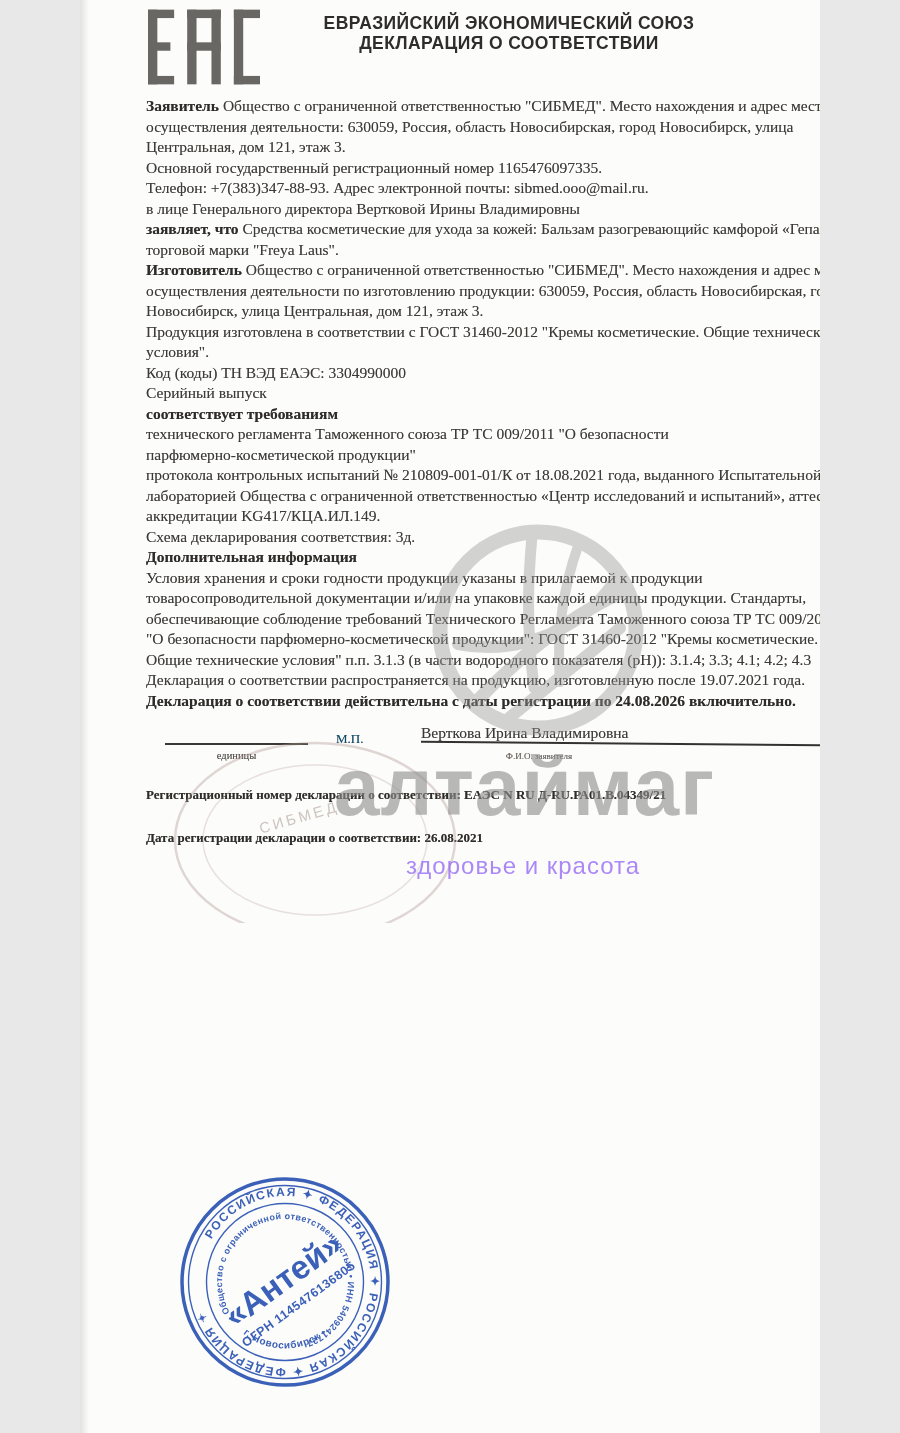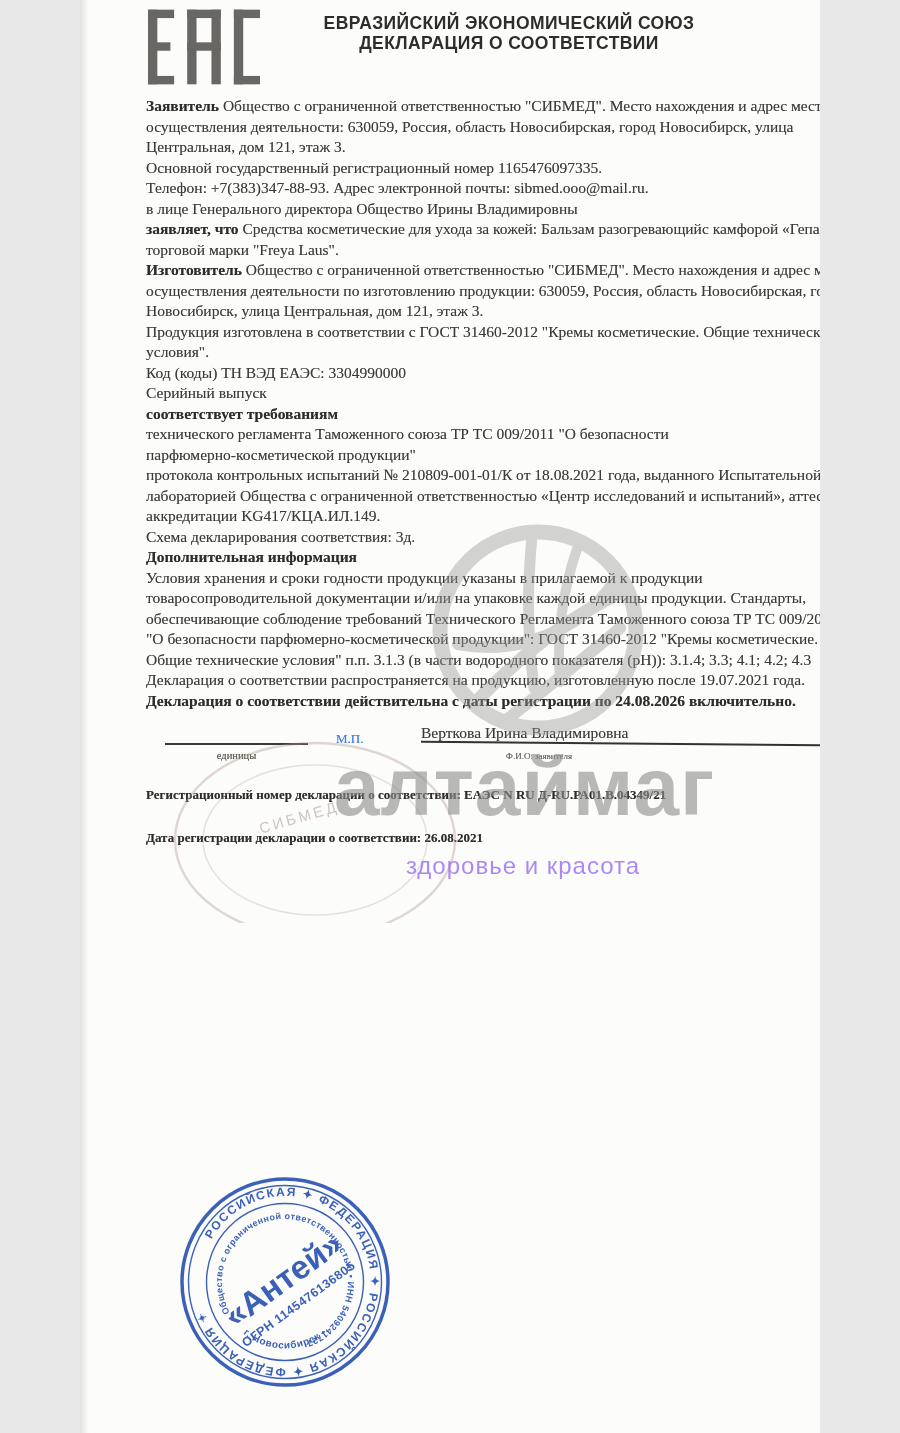--- a/index.html
+++ b/index.html
@@ -29,21 +29,21 @@
   .doc-body p{margin:0;}
   .doc-body p span{white-space:pre-line;}
   .doc-body p.bold{font-weight:bold;color:#2e2c29;}
   .doc-body b{color:#2e2c29;}
   .validity{margin-top:24px;font-weight:bold;color:#2e2c29;}
   
   .sig-row{display:flex;align-items:flex-start;margin-top:12px;}
   .sig-left{margin-left:19px;width:143px;}
   .sig-left .line{height:20px;border-bottom:2px solid #3a3936;}
   .sig-label{font-size:10.5px;color:#55514c;text-align:center;margin-top:1px;}
-  .sig-mp{margin-left:28px;padding-top:6px;font-size:13px;color:#3b82f6;}
+  .sig-mp{margin-left:28px;padding-top:6px;font-size:13px;color:#0c4a6e;}
   .sig-right{margin-left:auto;width:521px;}
   .sig-right .name{font-size:15.5px;text-align:left;padding-right:150px;height:20px;}
   .sig-right .line{border-bottom:2.5px solid #34322f;transform:rotate(.5deg);}
   .sig-right .sig-label{padding-right:285px;font-size:9px;color:#6b6660;}
   
   .reg-block{margin-top:18px;}
   .reg-block p{margin:0;font-weight:bold;color:#2e2c29;font-size:13px;}
   .reg-block p + p{margin-top:23px;}
   
   .wm{position:absolute;z-index:4;pointer-events:none;}
@@ -87,21 +87,21 @@
     <div>ДЕКЛАРАЦИЯ О СООТВЕТСТВИИ</div>
   </div>
 
   <div class="doc-body">
 
     <p><b>Заявитель </b><span>Общество с ограниченной ответственностью "СИБМЕД". Место нахождения и адрес места
 осуществления деятельности: 630059, Россия, область Новосибирская, город Новосибирск, улица
 Центральная, дом 121, этаж 3.</span></p>
       <p><span>Основной государственный регистрационный номер 1165476097335.</span></p>
       <p><span>Телефон: +7(383)347-88-93. Адрес электронной почты: sibmed.ooo@mail.ru.</span></p>
-      <p><span>в лице Генерального директора Общество Ирины Владимировны</span></p>
+      <p><span>в лице Генерального директора Вертковой Ирины Владимировны</span></p>
       <p><b>заявляет, что </b><span>Средства косметические для ухода за кожей: Бальзам разогревающийс камфорой «Гепард»,
 торговой марки "Freya Laus".</span></p>
       <p><b>Изготовитель </b><span>Общество с ограниченной ответственностью "СИБМЕД". Место нахождения и адрес места
 осуществления деятельности по изготовлению продукции: 630059, Россия, область Новосибирская, город
 Новосибирск, улица Центральная, дом 121, этаж 3.</span></p>
       <p><span>Продукция изготовлена в соответствии с ГОСТ 31460-2012 "Кремы косметические. Общие технические
 условия".</span></p>
       <p><span>Код (коды) ТН ВЭД ЕАЭС: 3304990000</span></p>
       <p><span>Серийный выпуск</span></p>
       <p class="bold"><span>соответствует требованиям</span></p>

